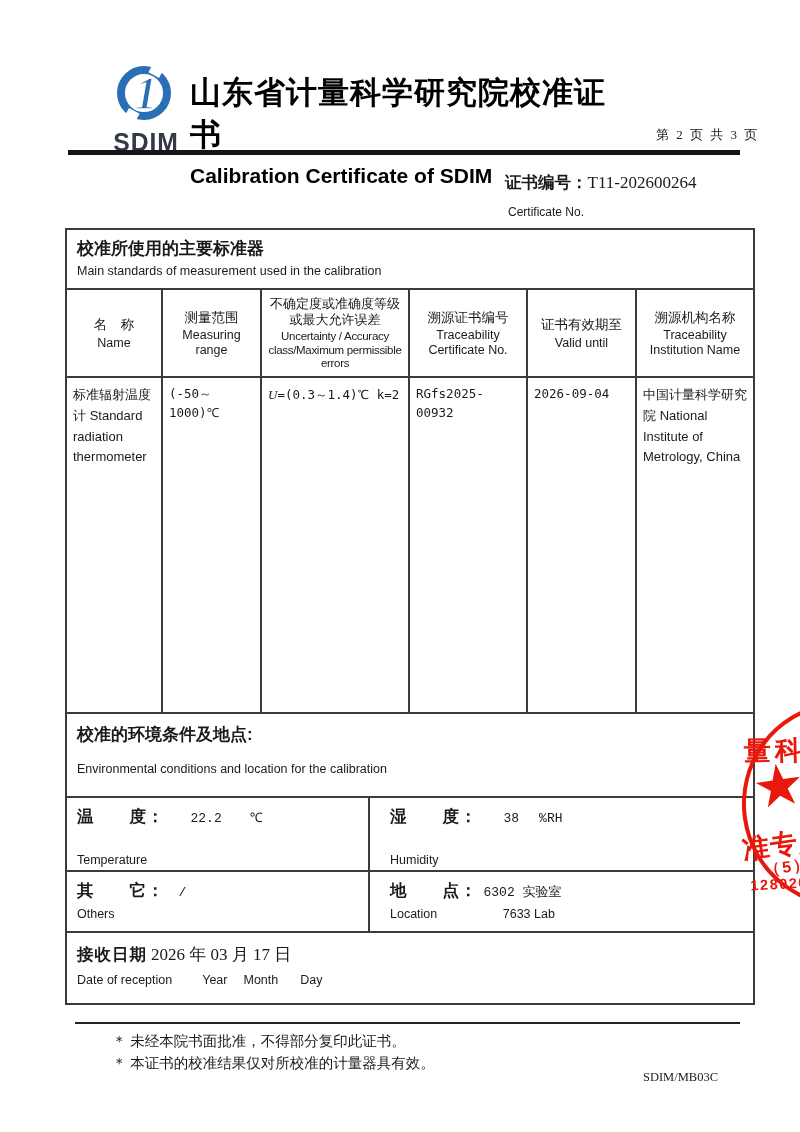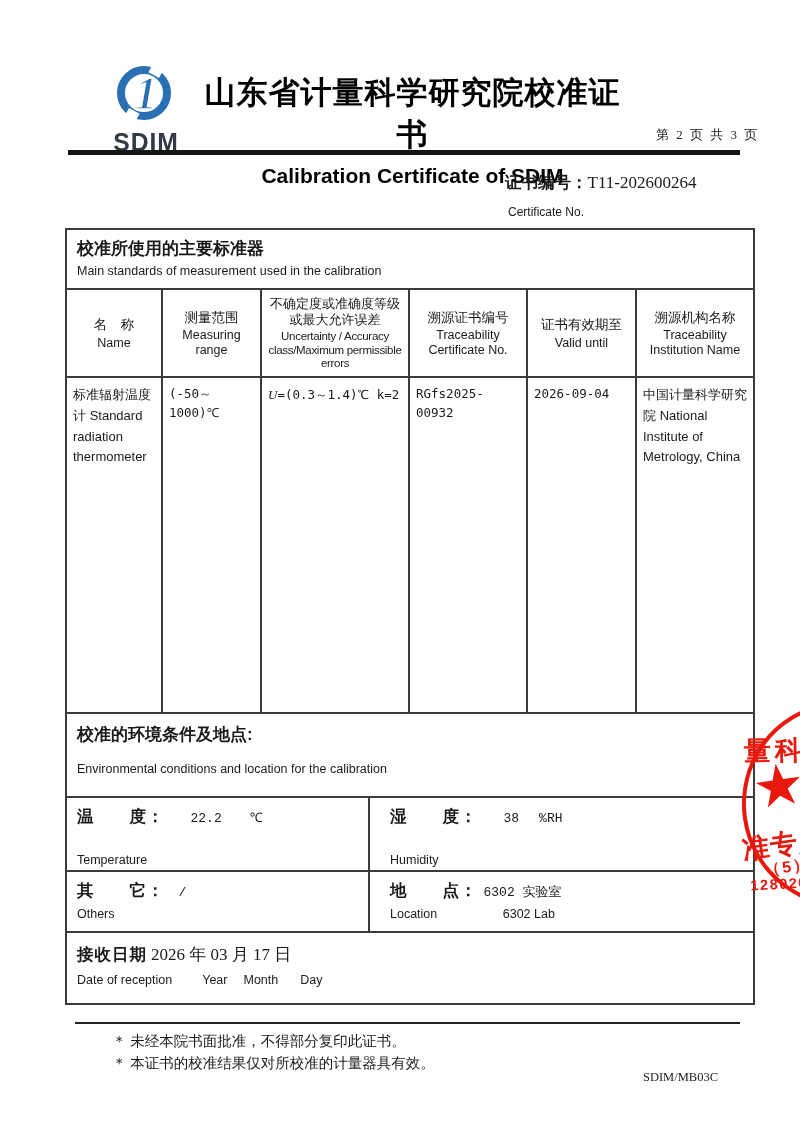--- a/index.html
+++ b/index.html
@@ -8,21 +8,21 @@
     --blue:#2a6fb4;
     --red:#e8180c;
   }
   *{margin:0;padding:0;box-sizing:border-box;}
   body{background:#fff;width:800px;height:1132px;font-family:"Liberation Sans",sans-serif;color:var(--ink);}
   .page{position:relative;width:800px;height:1132px;background:#fff;overflow:hidden;}
 
   
   .logo{position:absolute;left:96px;top:64px;width:100px;text-align:center;}
   .logo-text{font-weight:bold;font-size:26px;letter-spacing:1px;color:#333a45;line-height:1;margin-top:1px;transform:scaleX(.95);}
-  .titles{position:absolute;left:190px;top:72px;width:445px;text-align:center;}
+  .titles{position:absolute;left:190px;top:72px;width:445px;text-align:left;}
   .title-zh{font-family:"Liberation Serif",serif;font-weight:bold;font-size:31px;letter-spacing:1px;color:#000;}
   .title-en{font-weight:bold;font-size:21px;margin-top:8px;color:#000;}
   .page-num{position:absolute;left:612px;top:126px;font-family:"Liberation Serif",serif;font-size:13px;letter-spacing:2px;margin-left:44px;}
   .rule2{position:absolute;left:68px;top:150px;width:672px;height:5px;border-top:3px solid #151515;border-bottom:2px solid #151515;}
   .certno{position:absolute;left:505px;top:172px;}
   .certno .line1{font-size:16.5px;}
   .certno .lbl{font-weight:bold;}
   .certno .val{font-family:"Liberation Serif",serif;font-size:17px;}
   .certno .line2{font-size:12px;margin-top:11px;margin-left:3px;}
 
@@ -191,21 +191,21 @@
         </div>
         <div class="env-sub">Others</div>
       </div>
       <div class="env-cell">
         <div class="env-line">
           <span class="env-lbl">地　　点：</span>
           <span class="env-val" style="margin-left:6px">6302 实验室</span>
         </div>
         <div class="env-sub">
           <span>Location</span>
-          <span style="margin-left:62px">6302 Lab</span>
+          <span style="margin-left:62px">7633 Lab</span>
         </div>
       </div>
     </div>
 
     <div class="recp-row">
       <div class="recp-line">
         <span class="recp-lbl">接收日期</span>
         <span class="recp-date" style="margin-left:4px">2026 年 03 月 17 日</span>
       </div>
       <div class="recp-sub">

